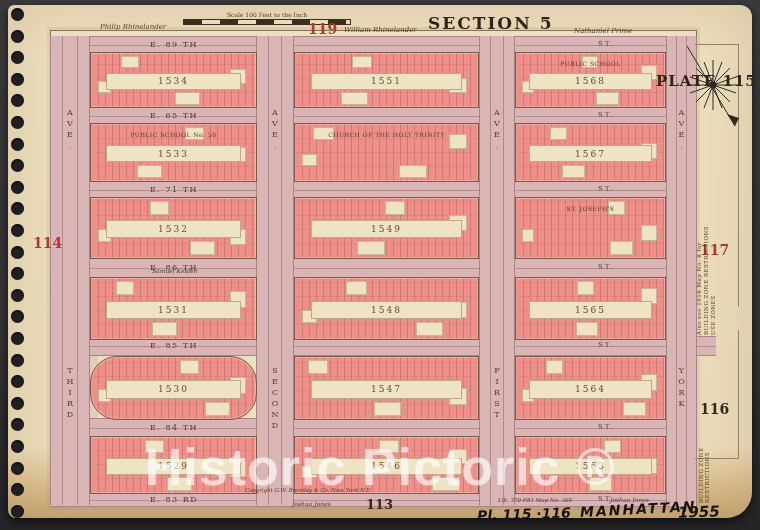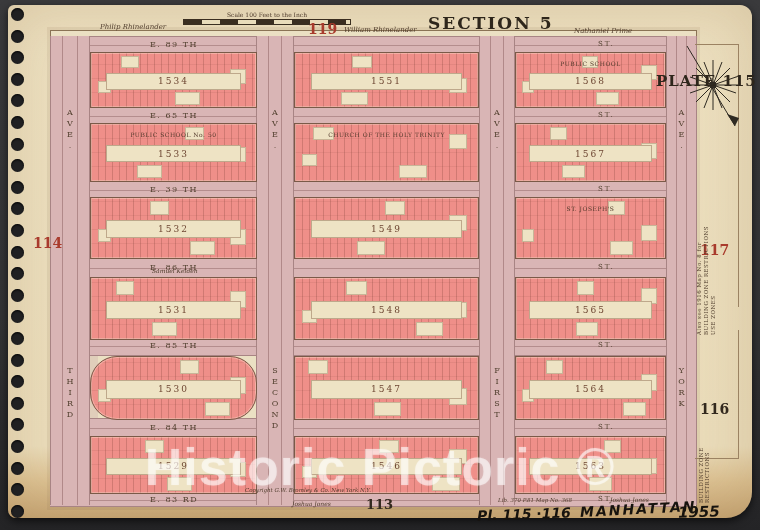--- a/index.html
+++ b/index.html
@@ -136,29 +136,29 @@
         <span class="slabel">E. 89 TH</span>
         <span class="ssuffix">ST.</span>
       </div>
       <div class="street" style="top: 106px; height: 17px;">
         <div class="mid"></div>
         <span class="slabel">E. 65 TH</span>
         <span class="ssuffix">ST.</span>
       </div>
       <div class="street" style="top: 180px; height: 17px;">
         <div class="mid"></div>
-        <span class="slabel">E. 39 TH</span>
+        <span class="slabel">E. 71 TH</span>
         <span class="ssuffix">ST.</span>
       </div>
       <div class="street" style="top: 257px; height: 20px;">
         <div class="mid"></div>
         <span class="slabel">E. 86 TH</span>
         <span class="ssuffix">ST.</span>
       </div>
-      <div class="street" style="top: 336px; height: 18px;">
+      <div class="street" style="top: 336px; height: 18px; padding-left: 21px;">
         <div class="mid"></div>
         <span class="slabel">E. 85 TH</span>
         <span class="ssuffix">ST.</span>
       </div>
       <div class="street" style="top: 418px; height: 18px;">
         <div class="mid"></div>
         <span class="slabel">E. 84 TH</span>
         <span class="ssuffix">ST.</span>
       </div>
       <div class="street" style="top: 492px; height: 13px; text-decoration: underline;">

